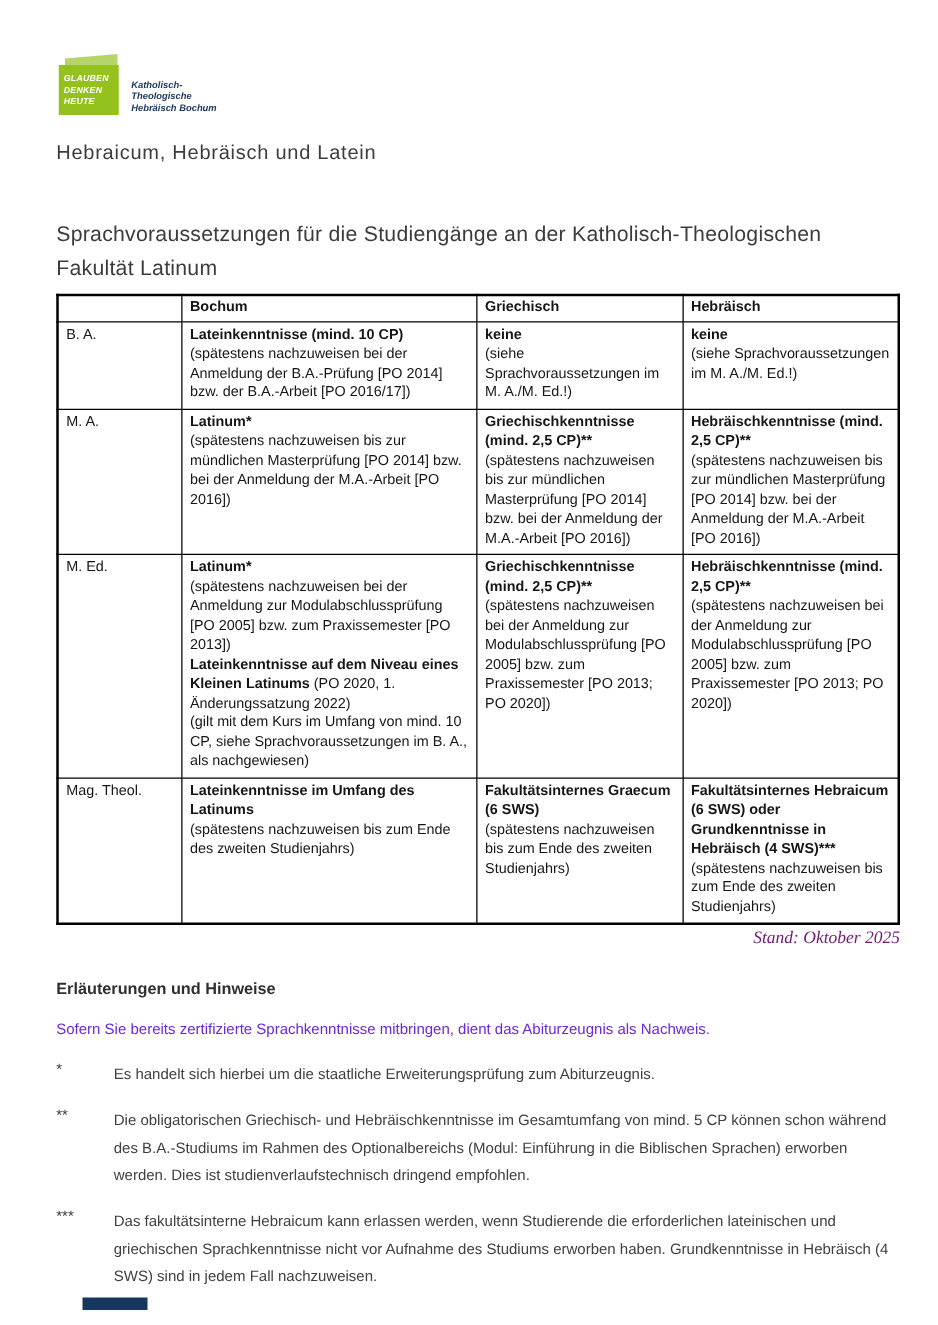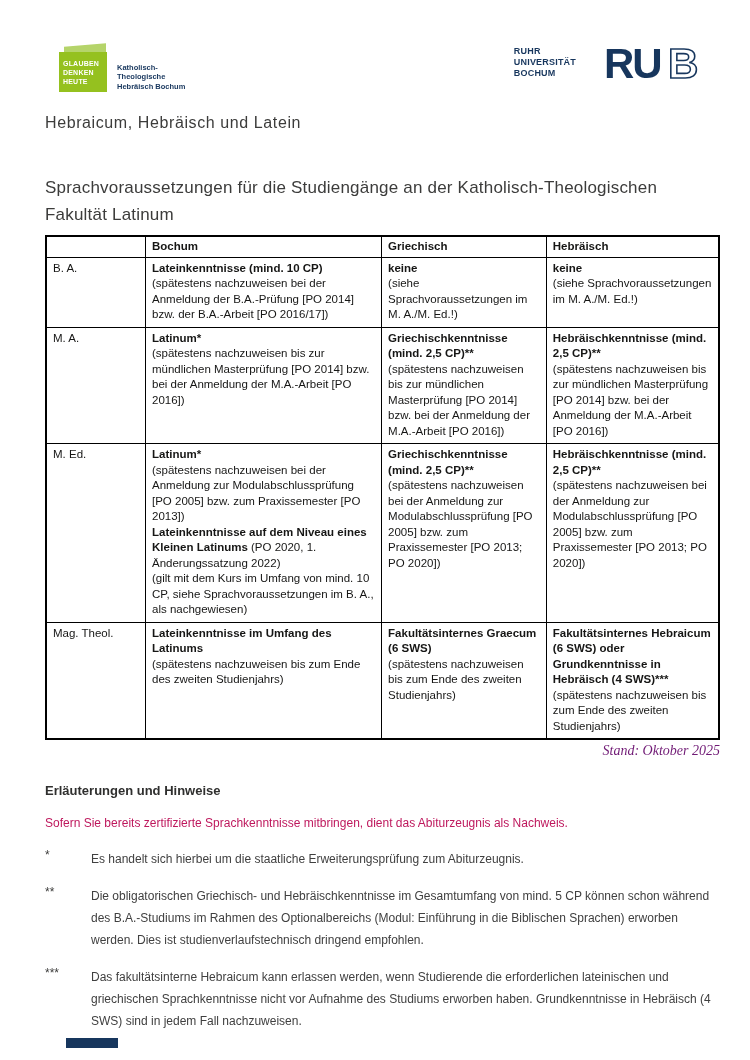--- a/index.html
+++ b/index.html
@@ -8,21 +8,21 @@
     position:relative;
     width:750px; height:1060px;
     font-family:"Liberation Sans", sans-serif;
     color:#3c3c3b;
     overflow:hidden;
   }
   .page { padding:0 32px 0 45px; }
 
   
   .header { position:relative; height:105px; padding-top:45px; }
-  .logo-left { position:absolute; left:14px; top:45px; display:flex; align-items:flex-end; }
+  .logo-left { position:absolute; left:2px; top:45px; display:flex; align-items:flex-end;font-style:italic; }
   .gdh-wrap { position:relative; width:48px; height:47px; }
   .gdh-flap {
     position:absolute; top:0; left:5px; width:42px; height:9px;
     background:#b5d46a; transform:skewY(-5deg);
   }
   .gdh-square {
     position:absolute; left:0; top:7px; width:48px; height:40px;
     background:#95c11f; color:#fff;
     font-size:7px; font-weight:bold; line-height:9px;
     padding:7px 0 0 4px; letter-spacing:0.2px;
@@ -71,21 +71,21 @@
   table.req .b { font-weight:bold; }
 
   .stand {
     width:675px; text-align:right; margin-top:3px;
     font-family:"Liberation Serif", serif; font-style:italic;
     font-size:14px; color:#701a75;
   }
 
   
   .notes-heading { margin-top:24px; font-size:13px; font-weight:bold; color:#2f2f2e; }
-  .notes-intro { margin-top:16px; font-size:12px; color:#be185d; line-height:19px; }
+  .notes-intro { margin-top:16px; font-size:12px; color:#6d28d9; line-height:19px; }
   .note-item { display:flex; margin-top:15px; }
   .note-marker { width:46px; flex:0 0 46px; font-size:12px; color:#3c3c3b; }
   .note-text { font-size:12px; color:#404040; line-height:22px; max-width:630px; }
 
   
   .footer-bar {
     position:absolute; left:66px; top:1038px;
     width:52px; height:10px; background:#17365d;
   }
 </style>
@@ -104,31 +104,20 @@
           <span>HEUTE</span>
         </div>
       </div>
       <div class="faculty-text">
         <span>Katholisch-</span>
         <span>Theologische</span>
         <span>Hebräisch Bochum</span>
       </div>
     </div>
 
-    <div class="logo-right">
-      <div class="uni-text">
-        <span>RUHR</span>
-        <span>UNIVERSITÄT</span>
-        <span>BOCHUM</span>
-      </div>
-      <svg class="rub-svg" width="106" height="42" viewBox="0 0 106 42">
-        <text x="0" y="35" font-family="Liberation Sans, sans-serif" font-size="42" font-weight="bold" letter-spacing="-2" fill="#17365d">RU</text>
-        <text x="64" y="35" font-family="Liberation Sans, sans-serif" font-size="42" font-weight="bold" fill="#ffffff" stroke="#17365d" stroke-width="1.6">B</text>
-      </svg>
-    </div>
   </div>
 
   <div class="page-subtitle">Hebraicum, Hebräisch und Latein</div>
   <div class="section-heading">Sprachvoraussetzungen für die Studiengänge an der Katholisch-Theologischen Fakultät Latinum</div>
 
   <table class="req">
     <colgroup>
       <col style="width:100px">
         <col style="width:237px">
         <col style="width:165px">

